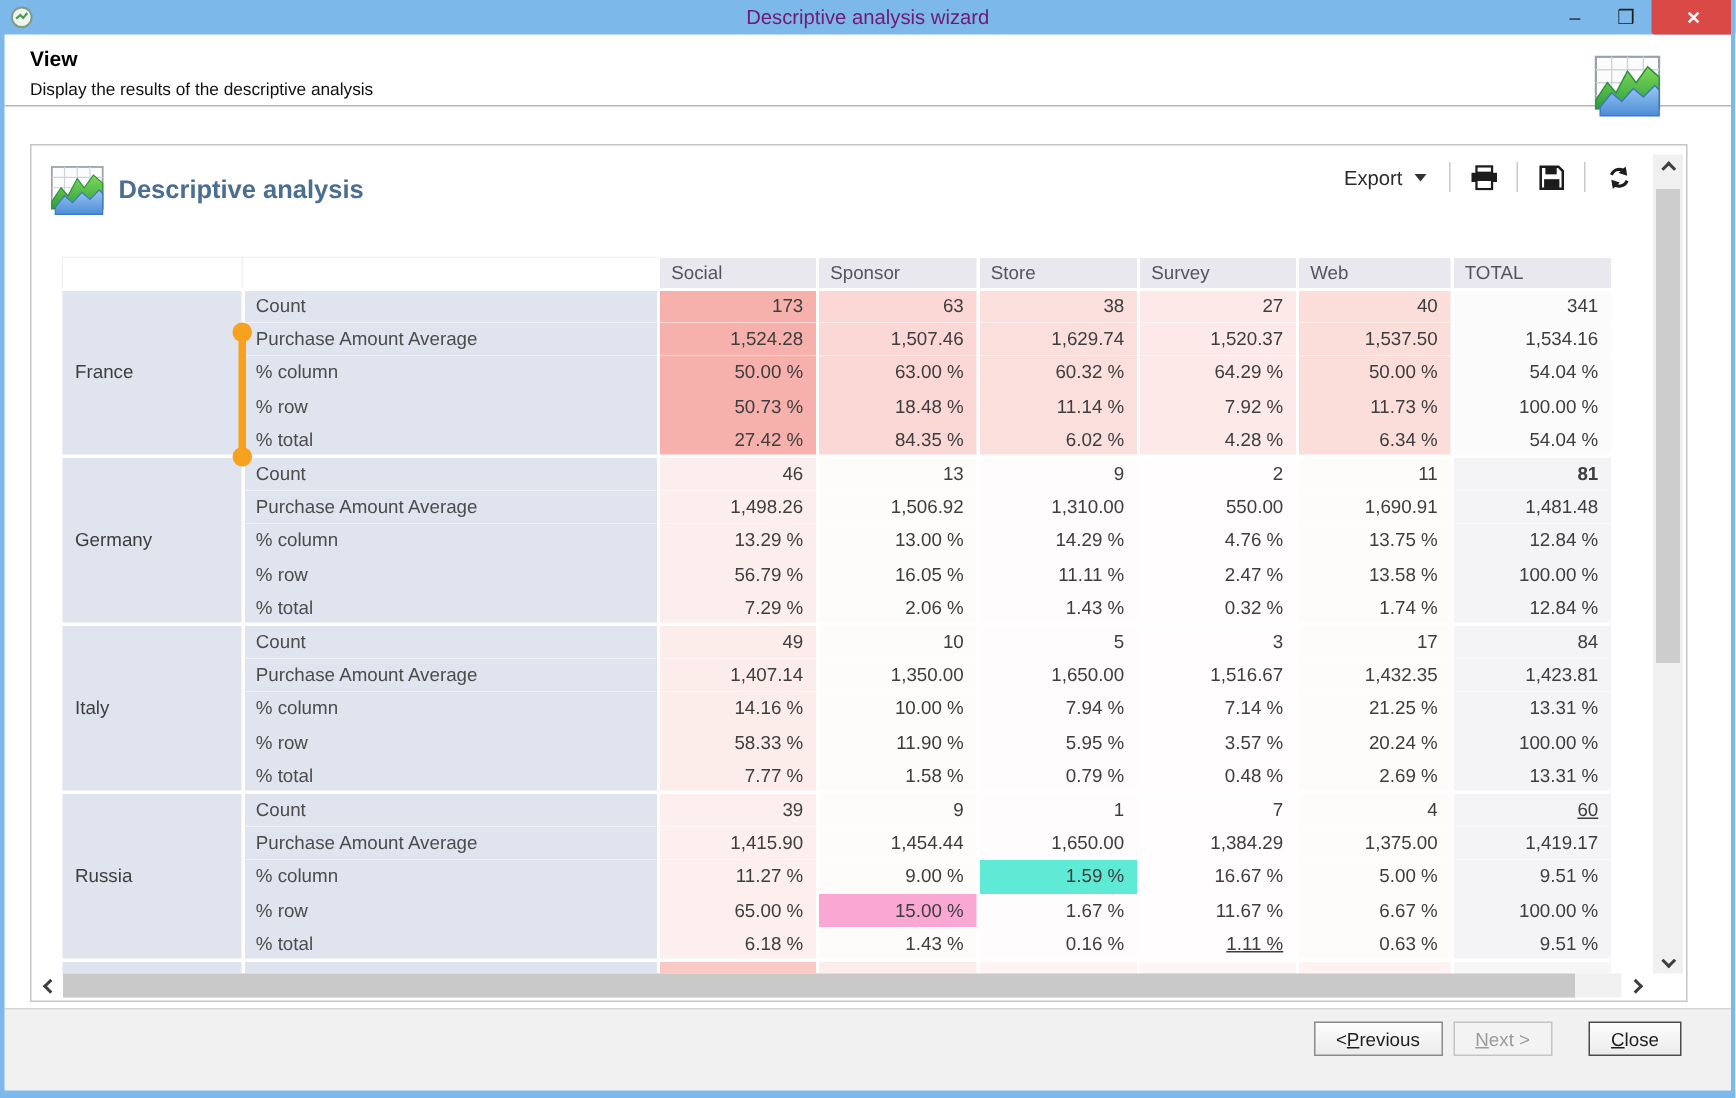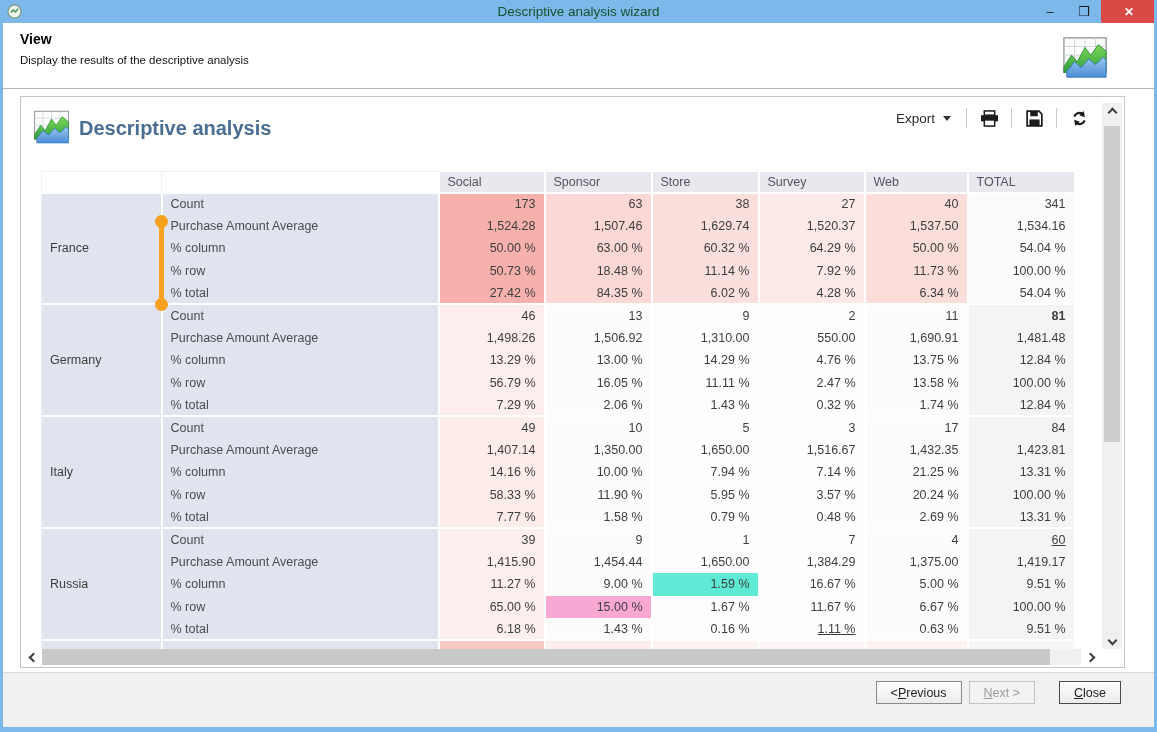--- a/index.html
+++ b/index.html
@@ -8,34 +8,34 @@
   }
   *{box-sizing:border-box}
   html,body{margin:0;padding:0}
   body{width:1157px;height:732px;position:relative;overflow:hidden;background:#fff;
        font-family:"Liberation Sans",sans-serif;color:#333}
   
   .frame{position:absolute;inset:0;border-left:3px solid var(--blue);border-right:3px solid var(--blue);
          border-bottom:5px solid var(--blue);pointer-events:none;z-index:60}
   .titlebar{position:absolute;left:0;top:0;width:100%;height:23px;background:var(--blue);z-index:55;
             display:flex;align-items:center}
-  .titlebar .title{position:absolute;left:0;right:0;text-align:center;font-size:13.5px;color:#14532d}
+  .titlebar .title{position:absolute;left:0;right:0;text-align:center;font-size:13.5px;color:#701a75}
   .app-ico{margin-left:7px;z-index:2}
   .win-controls{margin-left:auto;display:flex;align-items:stretch;height:100%;z-index:3}
   .ctl{width:34px;display:flex;align-items:center;justify-content:center;font-size:13px;color:#1c1c1c;cursor:default}
   .ctl.close-btn{width:56px;background:var(--close);color:#fff;font-weight:bold;font-size:12px;border-radius:0 0 2px 2px}
   
-  .view-strip{position:absolute;left:3px;right:3px;top:23px;height:66px;background:#fff;border-bottom:1px solid #b5b5b5}
+  .view-strip{position:absolute;left:3px;right:3px;top:23px;height:48px;background:#fff;border-bottom:1px solid #b5b5b5}
   .view-title{position:absolute;left:17px;top:8px;font-size:14px;font-weight:bold;color:#000}
   .view-sub{position:absolute;left:17px;top:31px;font-size:11.5px;color:#111}
   .strip-ico{position:absolute;right:46px;top:12px}
   
   .panel{position:absolute;left:20px;top:96px;width:1105px;height:572px;background:#fff;border:1px solid #c6c6c6}
   .panel-head-ico{position:absolute;left:12px;top:12px}
-  .panel-title{position:absolute;left:58px;top:20px;font-size:20px;font-weight:bold;color:var(--heading)}
+  .panel-title{position:absolute;left:58px;top:20px;font-size:17px;font-weight:bold;color:var(--heading)}
   .toolbar{position:absolute;top:8px;right:34px;height:26px;display:flex;align-items:center;gap:11px}
   .export-btn{display:flex;align-items:center;gap:8px;font-size:13.5px;color:#2b2b2b;padding:2px 4px;cursor:pointer}
   .caret{width:0;height:0;border-left:4px solid transparent;border-right:4px solid transparent;border-top:5px solid #333}
   .tsep{width:1px;height:20px;background:#c9c9c9}
   .tool-btn{display:flex;align-items:center;justify-content:center;width:22px;height:22px;cursor:pointer}
   
   .table-viewport{position:absolute;left:20px;top:74px;width:1040px;height:478px;overflow:hidden}
   table.analysis{border-collapse:collapse;table-layout:fixed;width:1032px;font-size:12.5px}
   table.analysis th,table.analysis td{padding:0 8px;white-space:nowrap;overflow:hidden}
   th.corner{background:#fff;border:1px solid #f0f0f0;height:21px}

